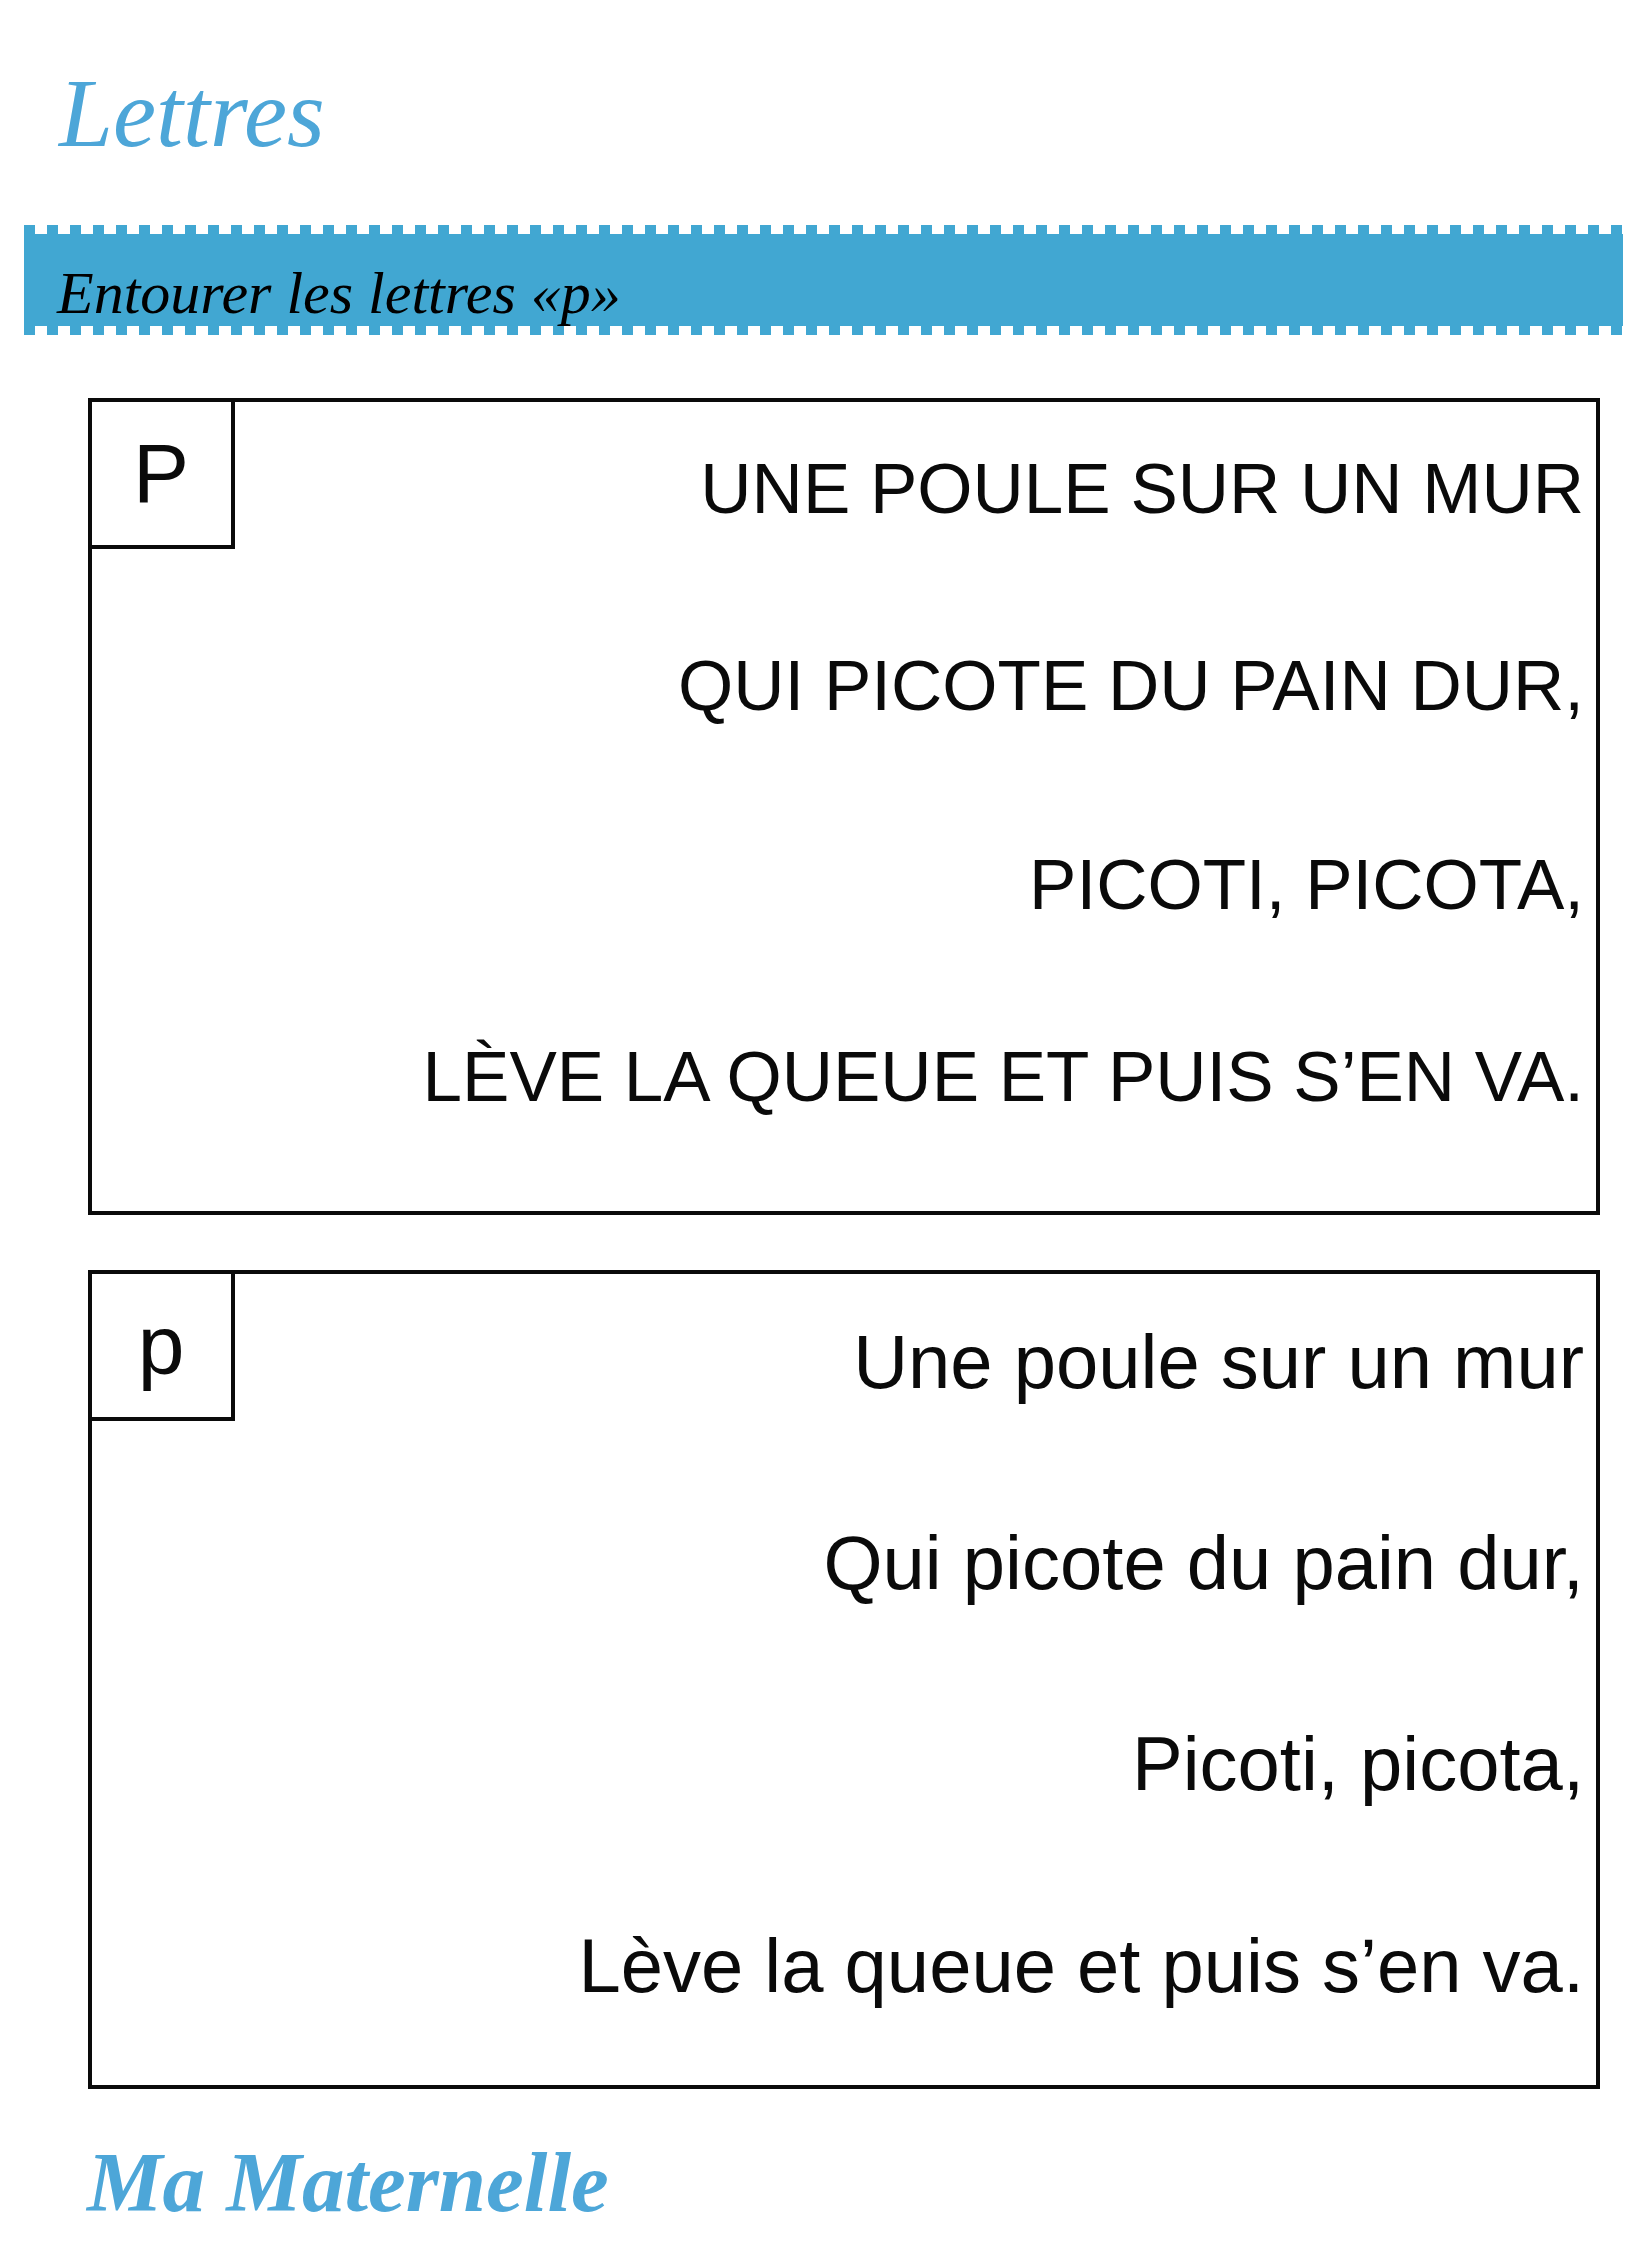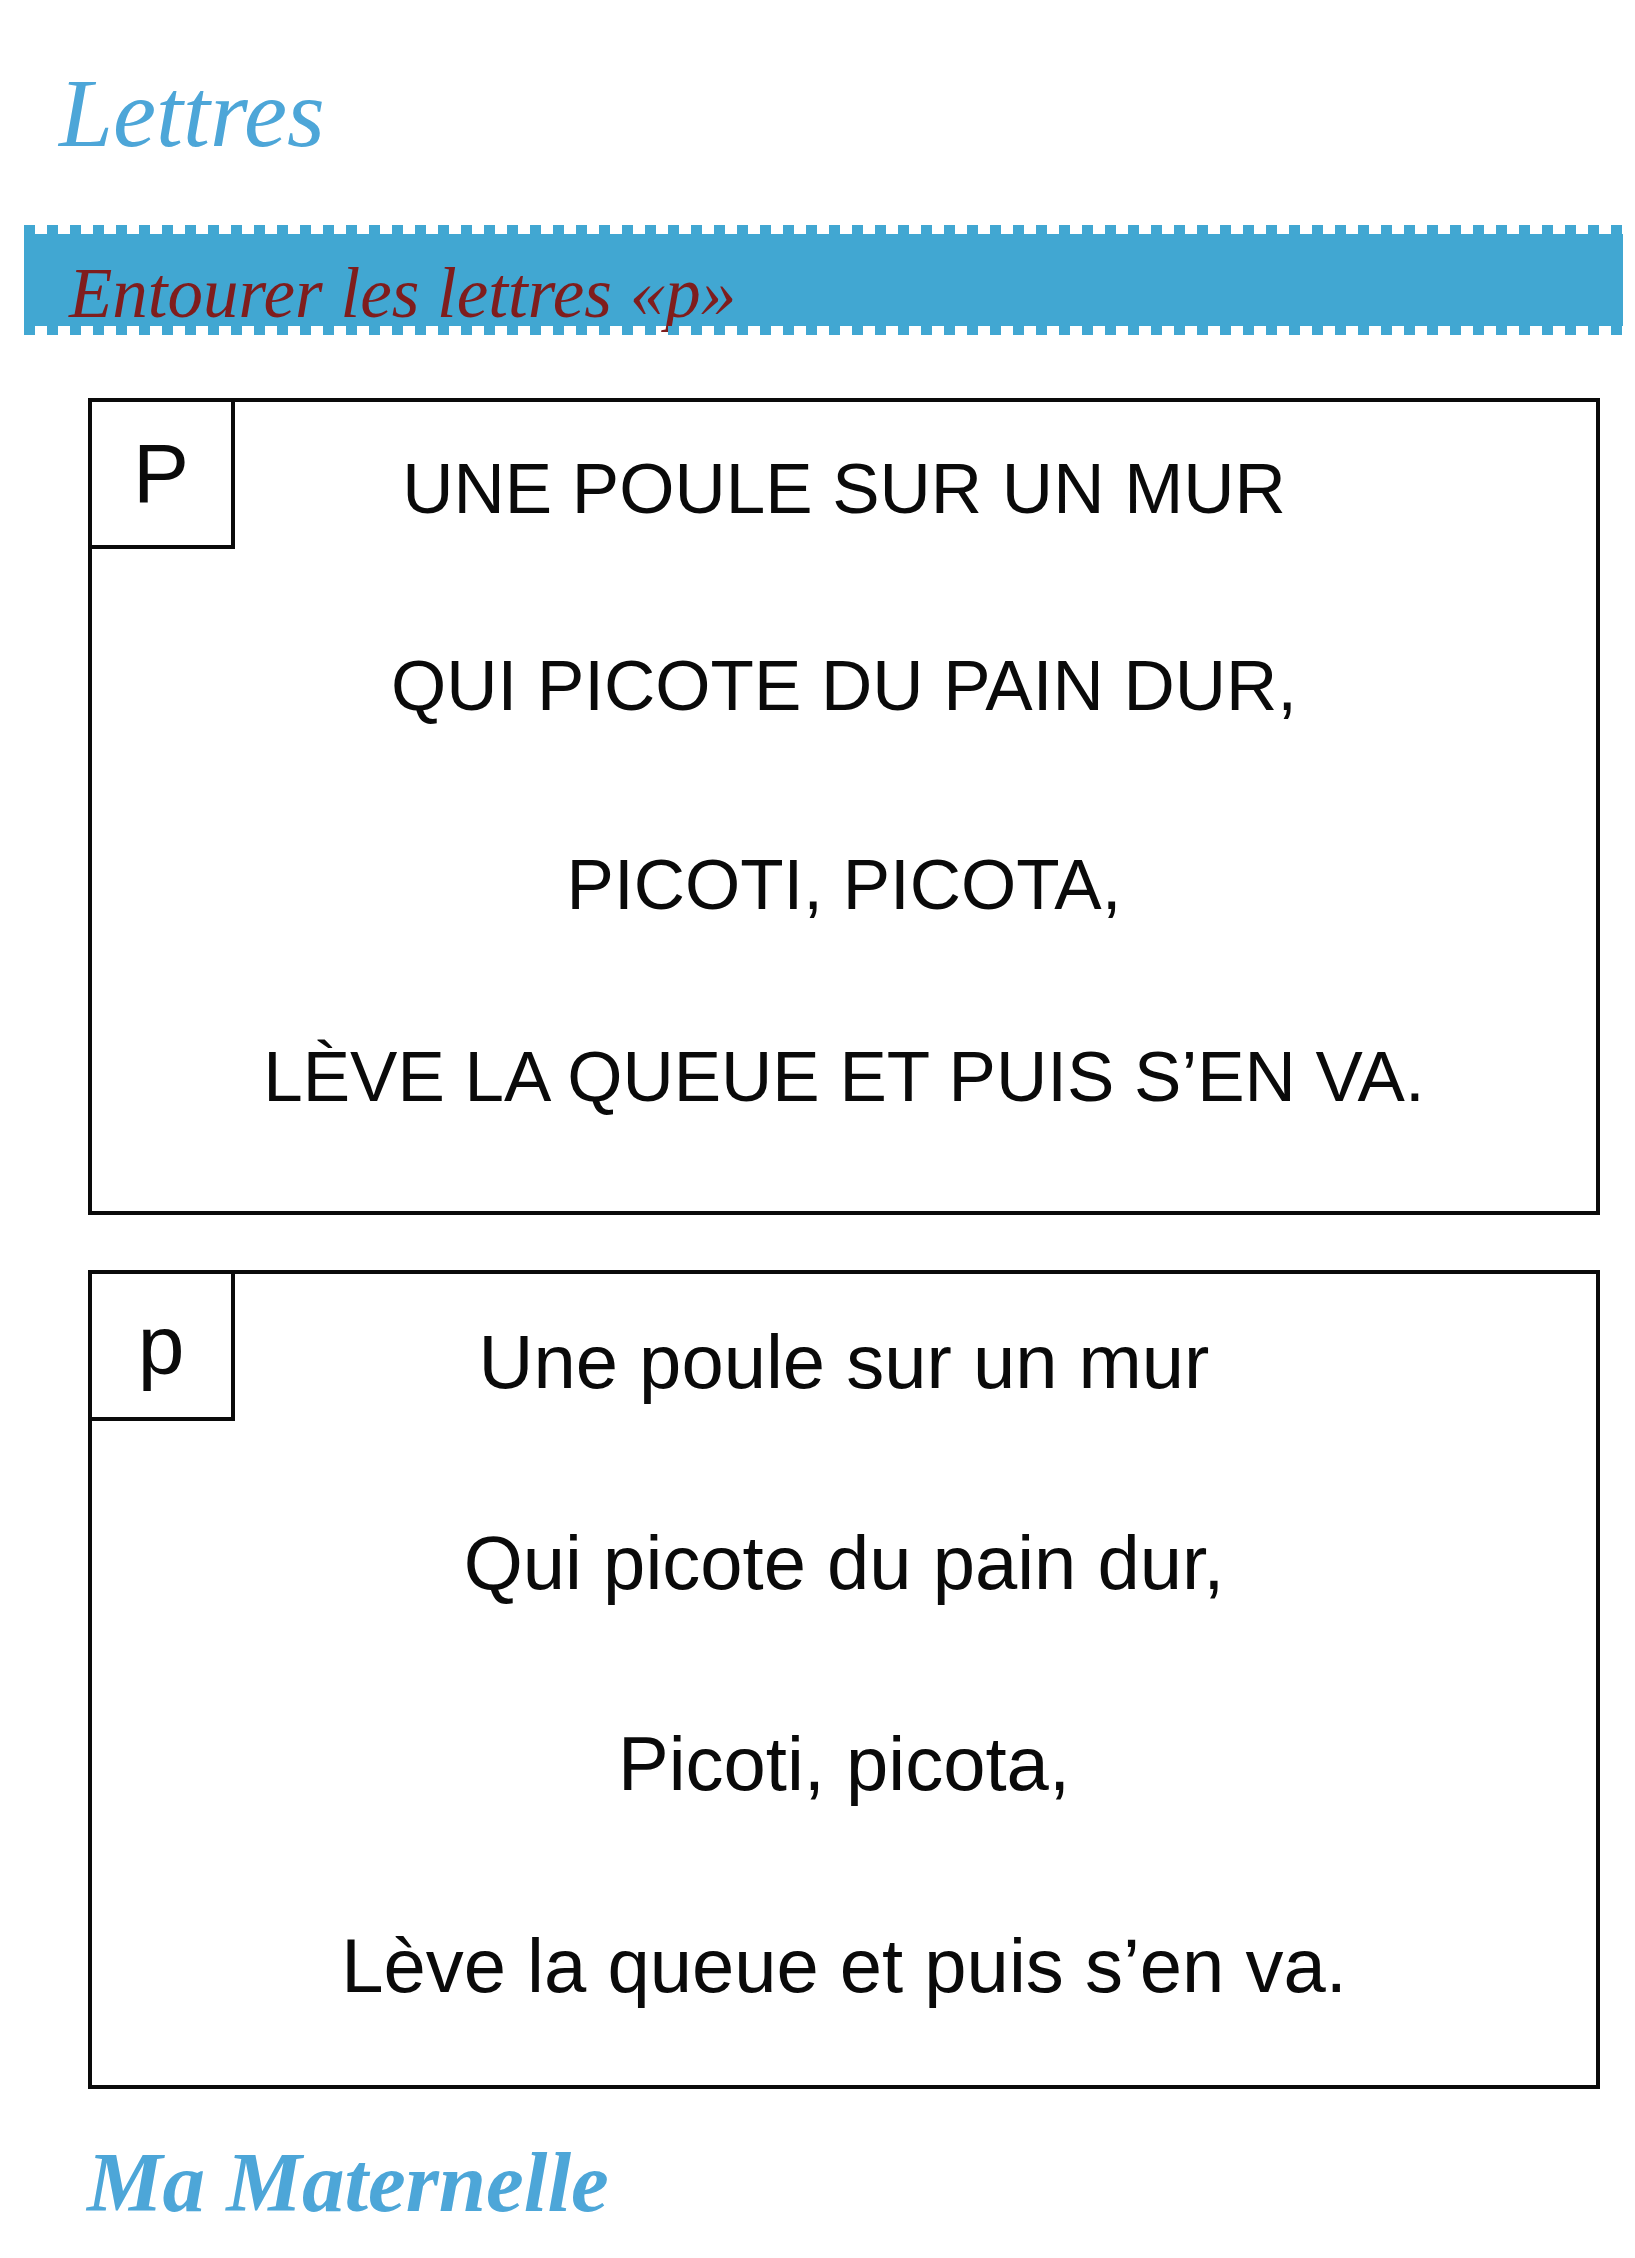--- a/index.html
+++ b/index.html
@@ -50,25 +50,25 @@
     right:0;
     height:8.8px;
     background:repeating-linear-gradient(90deg,
       var(--banner-blue) 0 11.5px,
       transparent 11.5px 23px);
   }
   .banner::before{top:-8.8px;}
   .banner::after{bottom:-8.8px;}
   .banner-text{
     position:absolute;
-    left:33px;
+    left:21px;
     top:0;
     line-height:95px;
-    font-size:71px;
-    color:#7f1d1d;
+    font-size:60px;
+    color:#000000;
     white-space:nowrap;
   }
   
   .textbox{
     position:absolute;
     left:64px;
     width:1512px;
     border:4.4px solid var(--text-black);
     background:#ffffff;
   }
@@ -85,21 +85,21 @@
     display:flex;
     align-items:center;
     justify-content:center;
     font-size:84px;
     line-height:1;
   }
   .line{
     position:absolute;
     left:0;
     width:100%;
-    text-align:center;
+    text-align:right;
     transform:translateY(-50%);
     white-space:nowrap;
   }
   .box-upper .line{font-size:71px;}
   .box-lower .line{font-size:76px;}
   
   .logo{
     position:absolute;
     top:2098px;
     left:51px;

